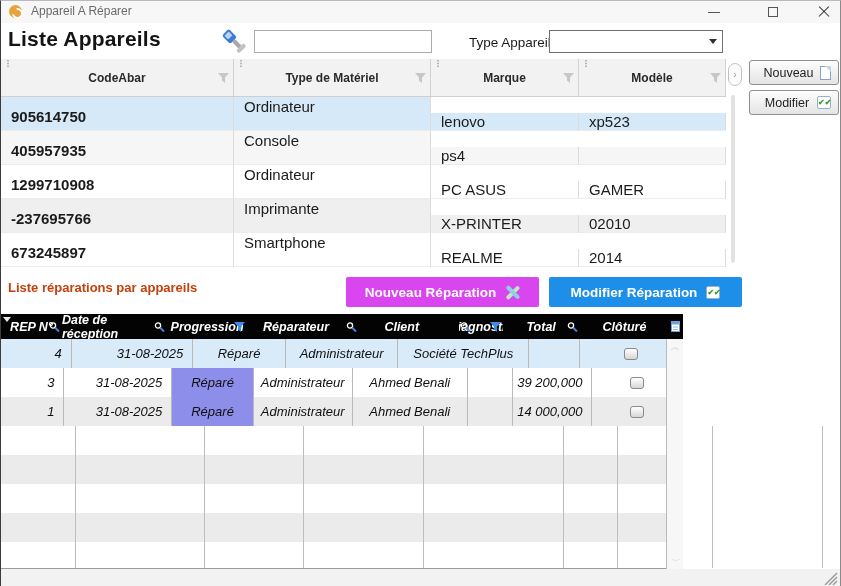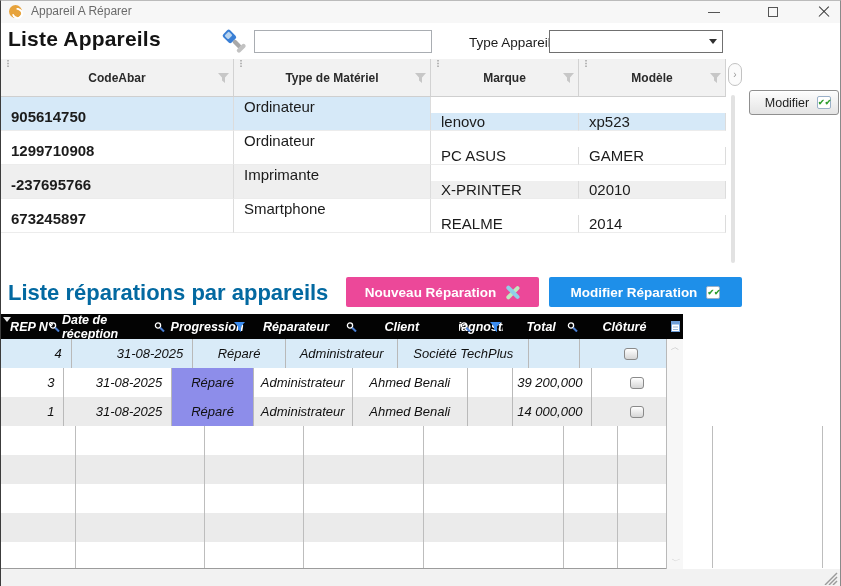--- a/index.html
+++ b/index.html
@@ -50,24 +50,24 @@
   .side-btn{position:absolute;left:748px;width:90px;height:25px;border:1px solid #8f8f8f;border-radius:3px;
     background:linear-gradient(#fdfdfd,#e4e4e4);display:flex;align-items:center;padding:0 7px;
     font-size:12.5px;color:#1e1e1e;box-shadow:0 1px 0 rgba(255,255,255,.8) inset;}
   .side-btn span.lbl{flex:1;text-align:center;}
   .b-new{top:59px;} .b-mod{top:89px;} .b-del{top:118px;}
   .ic-doc{width:11px;height:14px;background:#fff;border:1px solid #8aa2c0;position:relative;}
   .ic-doc::after{content:"";position:absolute;right:-1px;top:-1px;border:3px solid #c8d6e8;
     border-left-color:transparent;border-bottom-color:transparent;}
   .ic-del{width:14px;height:5px;border-radius:3px;background:linear-gradient(#f08090,#d43a52);border:1px solid #b03044;}
   
-  .h2{position:absolute;left:7px;top:279px;font-size:22px;font-weight:800;color:#0369a1;}
+  .h2{position:absolute;left:7px;top:279px;font-size:13px;font-weight:800;color:#c2410c;}
   .act-btn{position:absolute;top:276px;height:30px;display:flex;align-items:center;justify-content:center;
     gap:9px;color:#fff;font-size:13.5px;font-weight:700;border-radius:2px;}
-  .btn-green{left:345px;width:193px;background:#ec4899;}
+  .btn-green{left:345px;width:193px;background:#d946ef;}
   .btn-blue{left:548px;width:193px;background:#1e8fe9;}
   .ic-tools{position:relative;width:15px;height:15px;}
   .ic-tools::before,.ic-tools::after{content:"";position:absolute;left:6px;top:-1px;width:3.5px;height:17px;border-radius:2px;}
   .ic-tools::before{background:#bfe9bf;transform:rotate(45deg);}
   .ic-tools::after{background:#8fd0e8;transform:rotate(-45deg);}
   .ic-check{width:14px;height:13px;background:#fff;border:1px solid #9ab0c8;border-radius:2px;
     color:#2f9e2f;font-size:8px;line-height:12px;text-align:center;font-weight:700;}
   
   .t2{position:absolute;left:0;top:313px;width:682px;font-style:italic;}
   .t2head{display:flex;height:25px;background:#030303;color:#fff;font-size:12.5px;font-weight:700;}
@@ -163,20 +163,26 @@
           </svg>
       </div>
     </div>
     <div class="t1row">
       <div class="dc c0 va-b r-sel">905614750</div>
       <div class="dc c1 va-t r-sel">Ordinateur</div>
       <div class="dc c2 va-c r-sel">lenovo</div>
       <div class="dc c3 va-c r-sel">xp523</div>
     </div>
     <div class="t1row">
+      <div class="dc c0 va-b r-a">405957935</div>
+      <div class="dc c1 va-t r-a">Console</div>
+      <div class="dc c2 va-c r-a">ps4</div>
+      <div class="dc c3 va-c r-a"></div>
+    </div>
+    <div class="t1row">
       <div class="dc c0 va-b r-b">1299710908</div>
       <div class="dc c1 va-t r-b">Ordinateur</div>
       <div class="dc c2 va-c r-b">PC ASUS</div>
       <div class="dc c3 va-c r-b">GAMER</div>
     </div>
     <div class="t1row">
       <div class="dc c0 va-b r-c">-237695766</div>
       <div class="dc c1 va-t r-c">Imprimante</div>
       <div class="dc c2 va-c r-c">X-PRINTER</div>
       <div class="dc c3 va-c r-c">02010</div>
@@ -184,20 +190,24 @@
     <div class="t1row">
       <div class="dc c0 va-b r-b">673245897</div>
       <div class="dc c1 va-t r-b">Smartphone</div>
       <div class="dc c2 va-c r-b">REALME</div>
       <div class="dc c3 va-c r-b">2014</div>
     </div>
   </div>
   <div class="chev-btn">›</div>
   <div class="vtrack"></div>
 
+  <div class="side-btn b-new">
+    <span class="lbl">Nouveau</span>
+    <span class="ic-doc"></span>
+  </div>
   <div class="side-btn b-mod">
     <span class="lbl">Modifier</span>
     <span class="ic-check">✔✔</span>
   </div>
 
   <div class="h2">Liste réparations par appareils</div>
   <div class="act-btn btn-green">
     <span>Nouveau Réparation</span>
     <span class="ic-tools"></span>
   </div>

